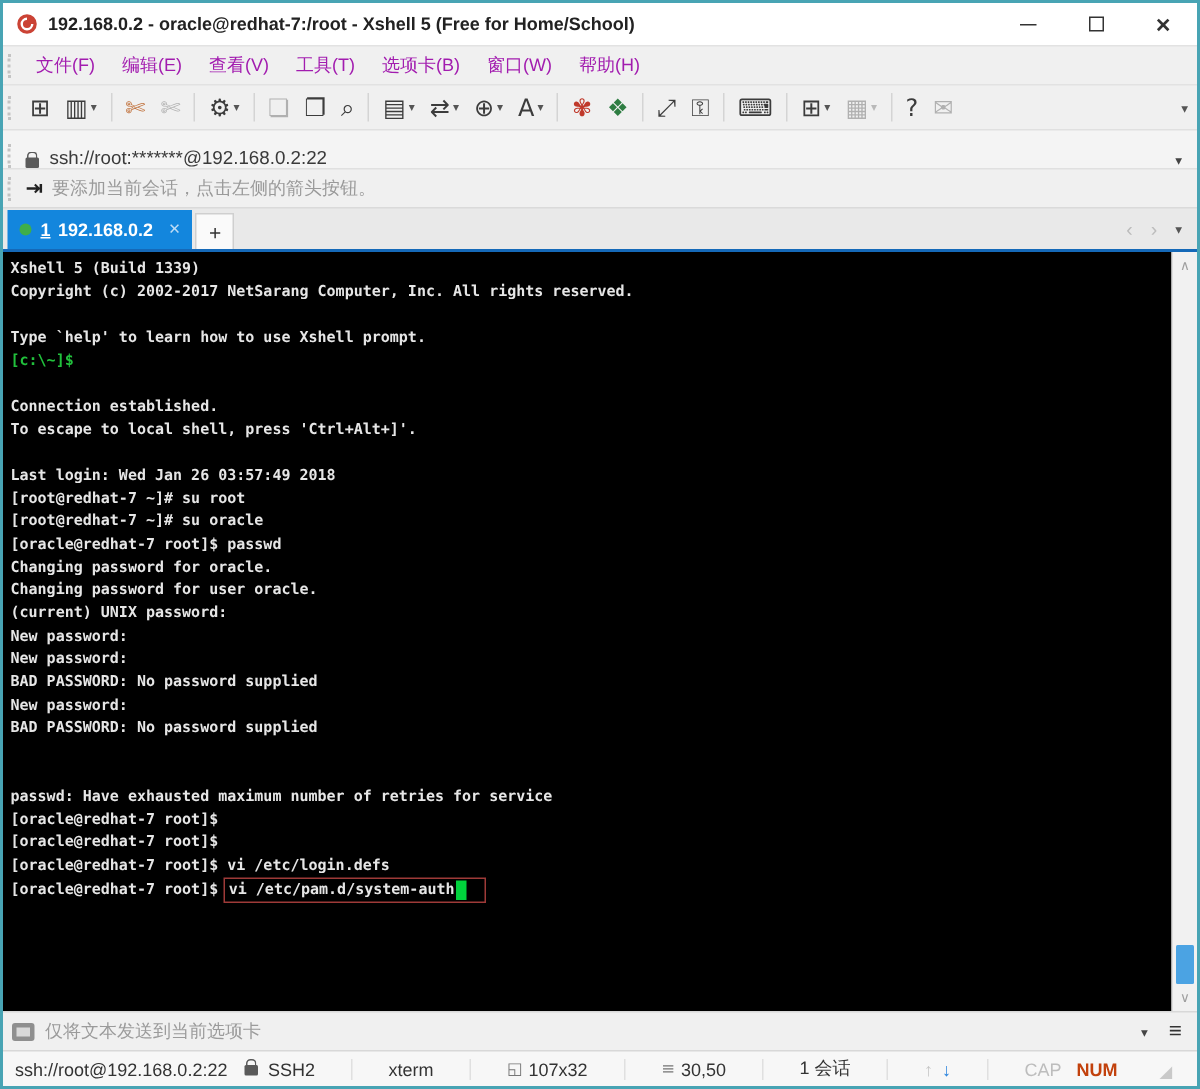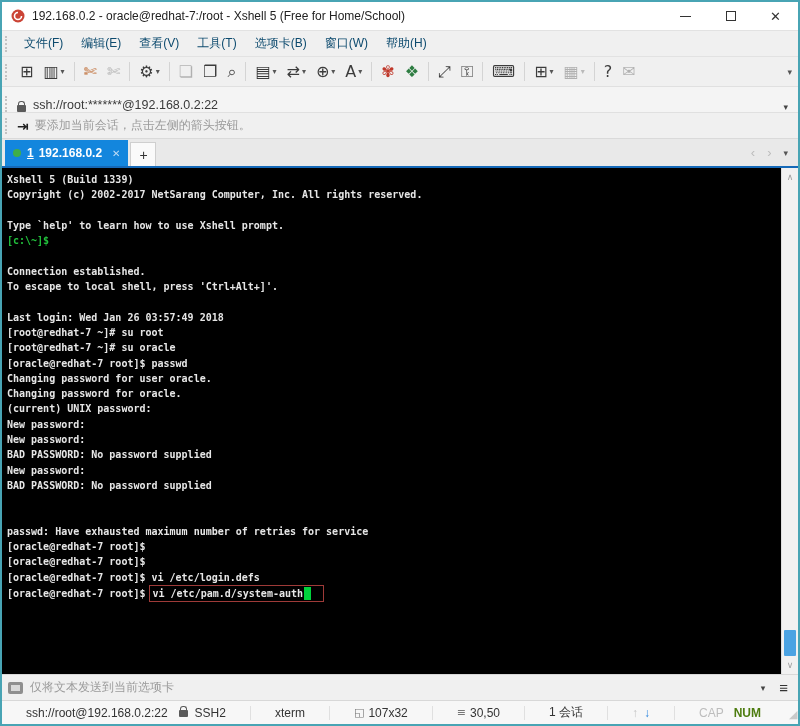--- a/index.html
+++ b/index.html
@@ -1,32 +1,32 @@
 <!DOCTYPE html>
 <html><head>
 <meta charset="utf-8">
 <style>
   * { margin:0; padding:0; box-sizing:border-box; }
   html,body { width:800px; height:726px; font-family:"Liberation Sans", sans-serif; }
   .window{ width:800px; height:726px; border:2px solid #48a4b4; background:#f0f0f0;
            display:flex; flex-direction:column; overflow:hidden; }
 
   
-  .titlebar{ height:28px; background:#ffffff; display:flex; align-items:center; padding-left:8px; flex:0 0 auto;}
+  .titlebar{ height:28px; background:#ffffff; display:flex; align-items:center; padding-left:8px; flex:0 0 auto;font-weight:bold;}
   .titlebar .logo{ width:16px; height:16px; margin-right:6px; flex:0 0 auto;}
   .titlebar .title{ font-size:12px; color:#222; white-space:nowrap; flex:1 1 auto;}
   .win-controls{ display:flex; height:100%; }
   .win-btn{ width:45px; height:100%; display:flex; align-items:center; justify-content:center; color:#333; font-size:13px; cursor:default;}
   .win-btn .min-shape{ width:11px; height:1px; background:#333; display:block;}
   .win-btn .max-shape{ width:10px; height:10px; border:1px solid #333; display:block;}
 
   
   .menubar{ height:26px; display:flex; align-items:center; background:#f0f0f0; border-top:1px solid #e2e2e2; flex:0 0 auto;}
   .grip{ width:6px; height:16px; border-left:2px dotted #c3c3c3; margin:0 4px 0 3px; flex:0 0 auto;}
-  .menu-item{ font-size:12px; color:#0c4a6e; padding:4px 9px; white-space:nowrap;}
+  .menu-item{ font-size:12px; color:#a21caf; padding:4px 9px; white-space:nowrap;}
 
   
   .toolbar{ height:30px; display:flex; align-items:center; background:#f0f0f0; border-top:1px solid #e2e2e2; flex:0 0 auto;}
   .tb-btn{ display:flex; align-items:center; padding:2px 4px; margin:0 1px; color:#3c3c3c; }
   .tb-btn .glyph{ font-size:16px; line-height:18px; font-family:"DejaVu Sans", sans-serif;}
   .tb-btn .caret{ font-size:8px; color:#555; margin-left:2px;}
   .tb-btn.disabled{ opacity:.35;}
   .tb-btn.orange .glyph{ color:#c0703a;}
   .tb-btn.red .glyph{ color:#c0392b;}
   .tb-btn.green .glyph{ color:#2e7d42;}
@@ -80,29 +80,29 @@
   .sendbar{ height:26px; background:#f0f0f0; border-top:1px solid #d8d8d8; display:flex; align-items:center; flex:0 0 auto;}
   .send-icon{ width:15px; height:12px; background:#8f8f8f; border-radius:2px; margin:0 7px 0 6px; position:relative; flex:0 0 auto;}
   .send-icon::after{ content:""; position:absolute; left:3px; top:3px; width:9px; height:6px; background:#d9d9d9;}
   .send-text{ font-size:12px; color:#9b9b9b; flex:1 1 auto; white-space:nowrap;}
   .send-caret{ font-size:9px; color:#444; padding:0 14px;}
   .send-list{ font-size:15px; color:#333; padding-right:10px; font-weight:bold;}
 
   
   .statusbar{ height:24px; background:#f7f7f7; border-top:1px solid #d8d8d8; display:flex; align-items:center;
               font-size:12px; color:#333; flex:0 0 auto;}
-  .status-url{ padding-left:24px; white-space:nowrap;}
+  .status-url{ padding-left:8px; white-space:nowrap;}
   .status-right{ margin-left:auto; display:flex; align-items:center; gap:15px; padding-right:20px;}
   .st-item{ display:flex; align-items:center; padding:0 9px; white-space:nowrap;}
   .st-sep{ width:1px; height:14px; background:#e0e0e0;}
   .st-icon{ font-size:11px; color:#777; margin-right:4px; font-family:"DejaVu Sans", sans-serif;}
   .arrow-up{ color:#c5c5c5; font-weight:bold;}
   .arrow-down{ color:#2e86de; font-weight:bold; margin-left:6px;}
   .st-cap{ color:#bdbdbd;}
-  .st-num{ color:#4d7c0f; font-weight:bold; margin-left:10px;}
+  .st-num{ color:#c2410c; font-weight:bold; margin-left:10px;}
   .resize-grip{ color:#c9c9c9; font-size:11px; padding:4px 2px 0 4px;}
 </style>
 </head>
 <body>
 
 <div class="window">
 
   <div class="titlebar">
     <svg class="logo" viewBox="0 0 16 16">
       <circle cx="8" cy="8" r="6.5" fill="#cb4335"></circle>
@@ -270,22 +270,22 @@
           <div class="term-line">Type `help' to learn how to use Xshell prompt.</div>
           <div class="term-line green">[c:\~]$</div>
           <div class="term-line">&nbsp;</div>
           <div class="term-line">Connection established.</div>
           <div class="term-line">To escape to local shell, press 'Ctrl+Alt+]'.</div>
           <div class="term-line">&nbsp;</div>
           <div class="term-line">Last login: Wed Jan 26 03:57:49 2018</div>
           <div class="term-line">[root@redhat-7 ~]# su root</div>
           <div class="term-line">[root@redhat-7 ~]# su oracle</div>
           <div class="term-line">[oracle@redhat-7 root]$ passwd</div>
+          <div class="term-line">Changing password for oracle.</div>
           <div class="term-line">Changing password for user oracle.</div>
-          <div class="term-line">Changing password for oracle.</div>
           <div class="term-line">(current) UNIX password:</div>
           <div class="term-line">New password:</div>
           <div class="term-line">New password:</div>
           <div class="term-line">BAD PASSWORD: No password supplied</div>
           <div class="term-line">New password:</div>
           <div class="term-line">BAD PASSWORD: No password supplied</div>
           <div class="term-line">&nbsp;</div>
           <div class="term-line">&nbsp;</div>
           <div class="term-line">passwd: Have exhausted maximum number of retries for service</div>
           <div class="term-line">[oracle@redhat-7 root]$</div>

